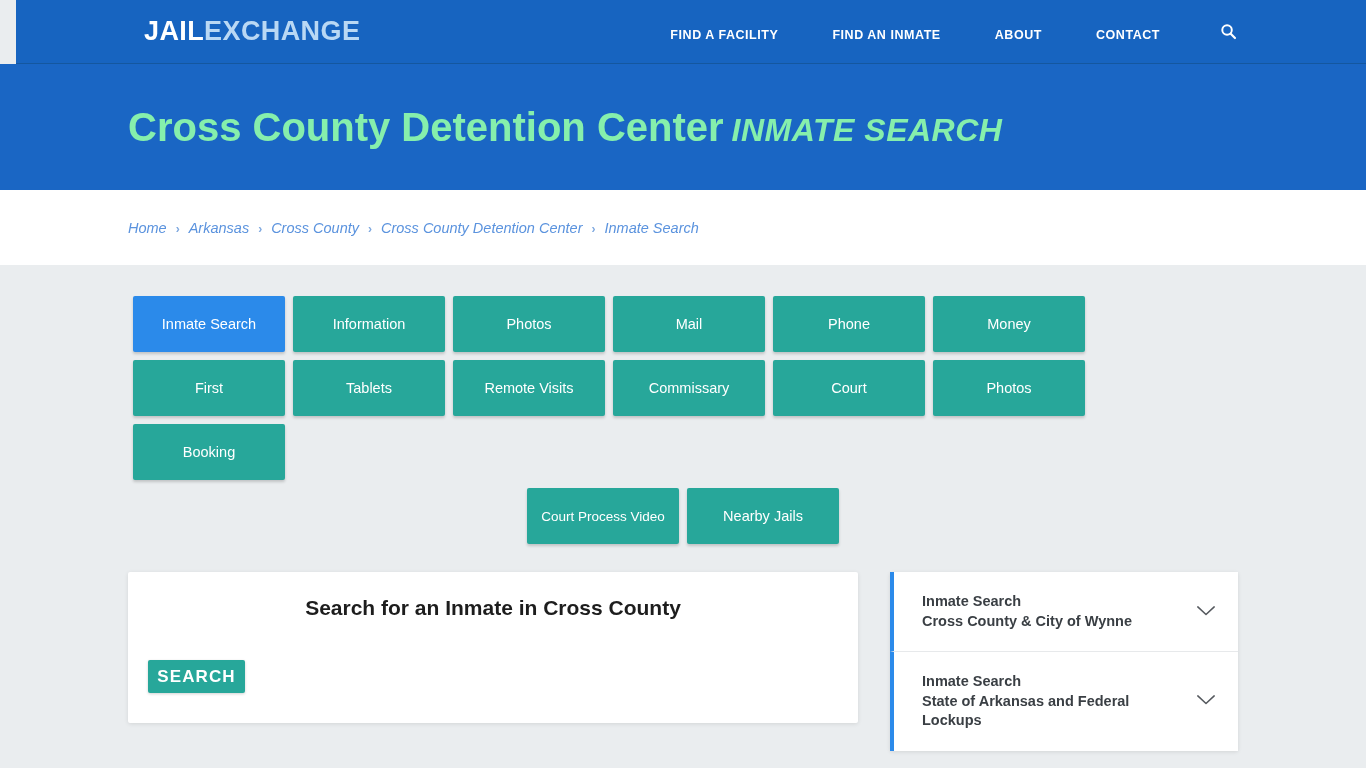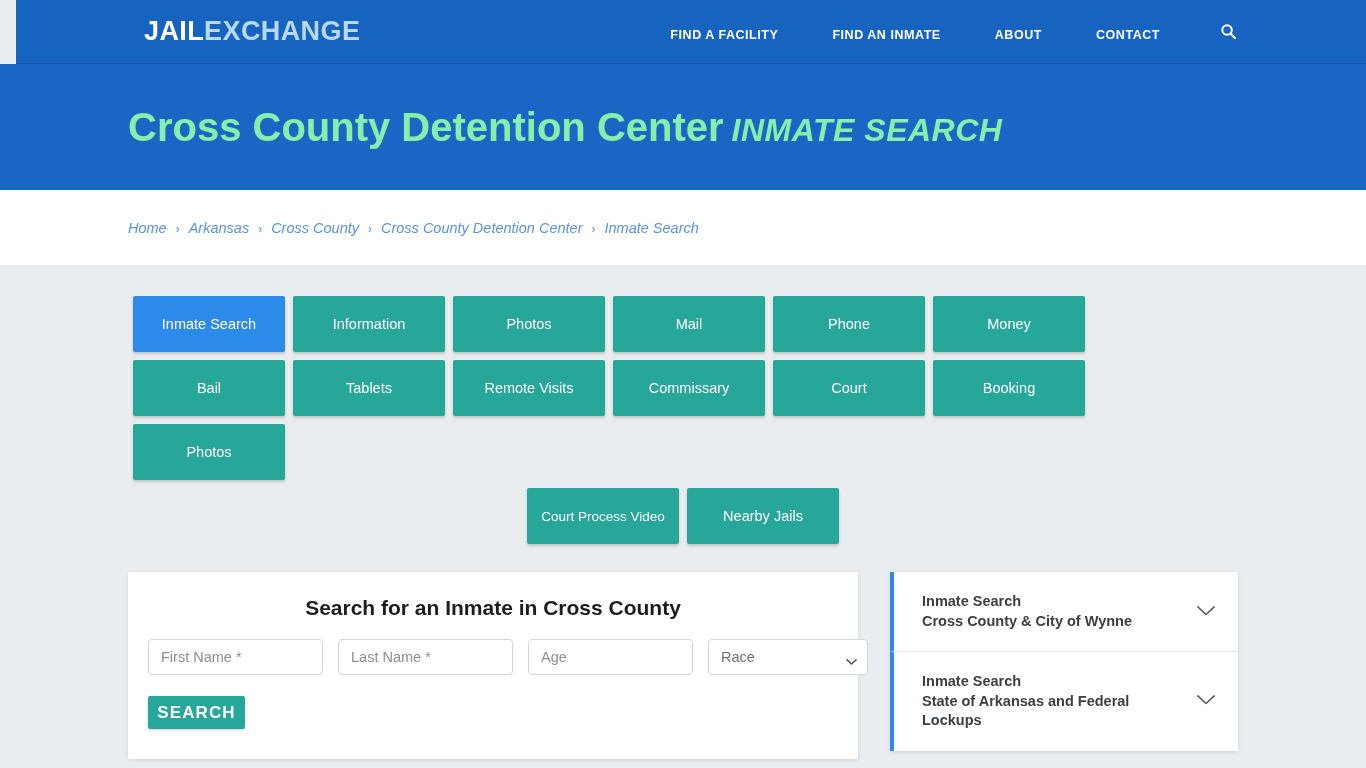--- a/index.html
+++ b/index.html
@@ -279,54 +279,39 @@
 
 <div class="body-wrap">
 
   <div class="tabs">
     <div class="tab active">Inmate Search</div>
     <div class="tab">Information</div>
     <div class="tab">Photos</div>
     <div class="tab">Mail</div>
     <div class="tab">Phone</div>
     <div class="tab">Money</div>
-    <div class="tab">Bail</div>
+    <div class="tab">First</div>
 
     <div class="tab">Tablets</div>
     <div class="tab">Remote Visits</div>
     <div class="tab">Commissary</div>
     <div class="tab">Court</div>
+    <div class="tab">Photos</div>
     <div class="tab">Booking</div>
-    <div class="tab">Photos</div>
   </div>
   <div class="tabs-row3">
     <div class="tab wide-label">Court Process Video</div>
     <div class="tab">Nearby Jails</div>
   </div>
 
   <div class="cols">
 
     <div class="left-col">
       <div class="card search-card">
         <h2>Search for an Inmate in Cross County</h2>
-        <div class="fields">
-          <input class="fld f1" type="text" placeholder="First Name *" style="">
-          <input class="fld f2" type="text" placeholder="Last Name *" style="">
-          <input class="fld f3" type="text" placeholder="Age" style="">
-          <span class="sel-wrap">
-            <select class="fld sel">
-              <option>Race</option>
-            </select>
-            <span class="sel-chev">
-              <svg width="11" height="8" viewBox="0 0 12 8" fill="none" aria-hidden="true">
-                <path d="M1 1.6 L6 6.2 L11 1.6" stroke="#4a4f55" stroke-width="1.7" stroke-linecap="round" stroke-linejoin="round"></path>
-              </svg>
-            </span>
-          </span>
-        </div>
         <button class="btn-search">SEARCH</button>
       </div>
 
     </div>
 
     <div class="right-col">
       <div class="acc">
         <div class="acc-item">
           <div class="acc-txt">
             <div>Inmate Search</div>

